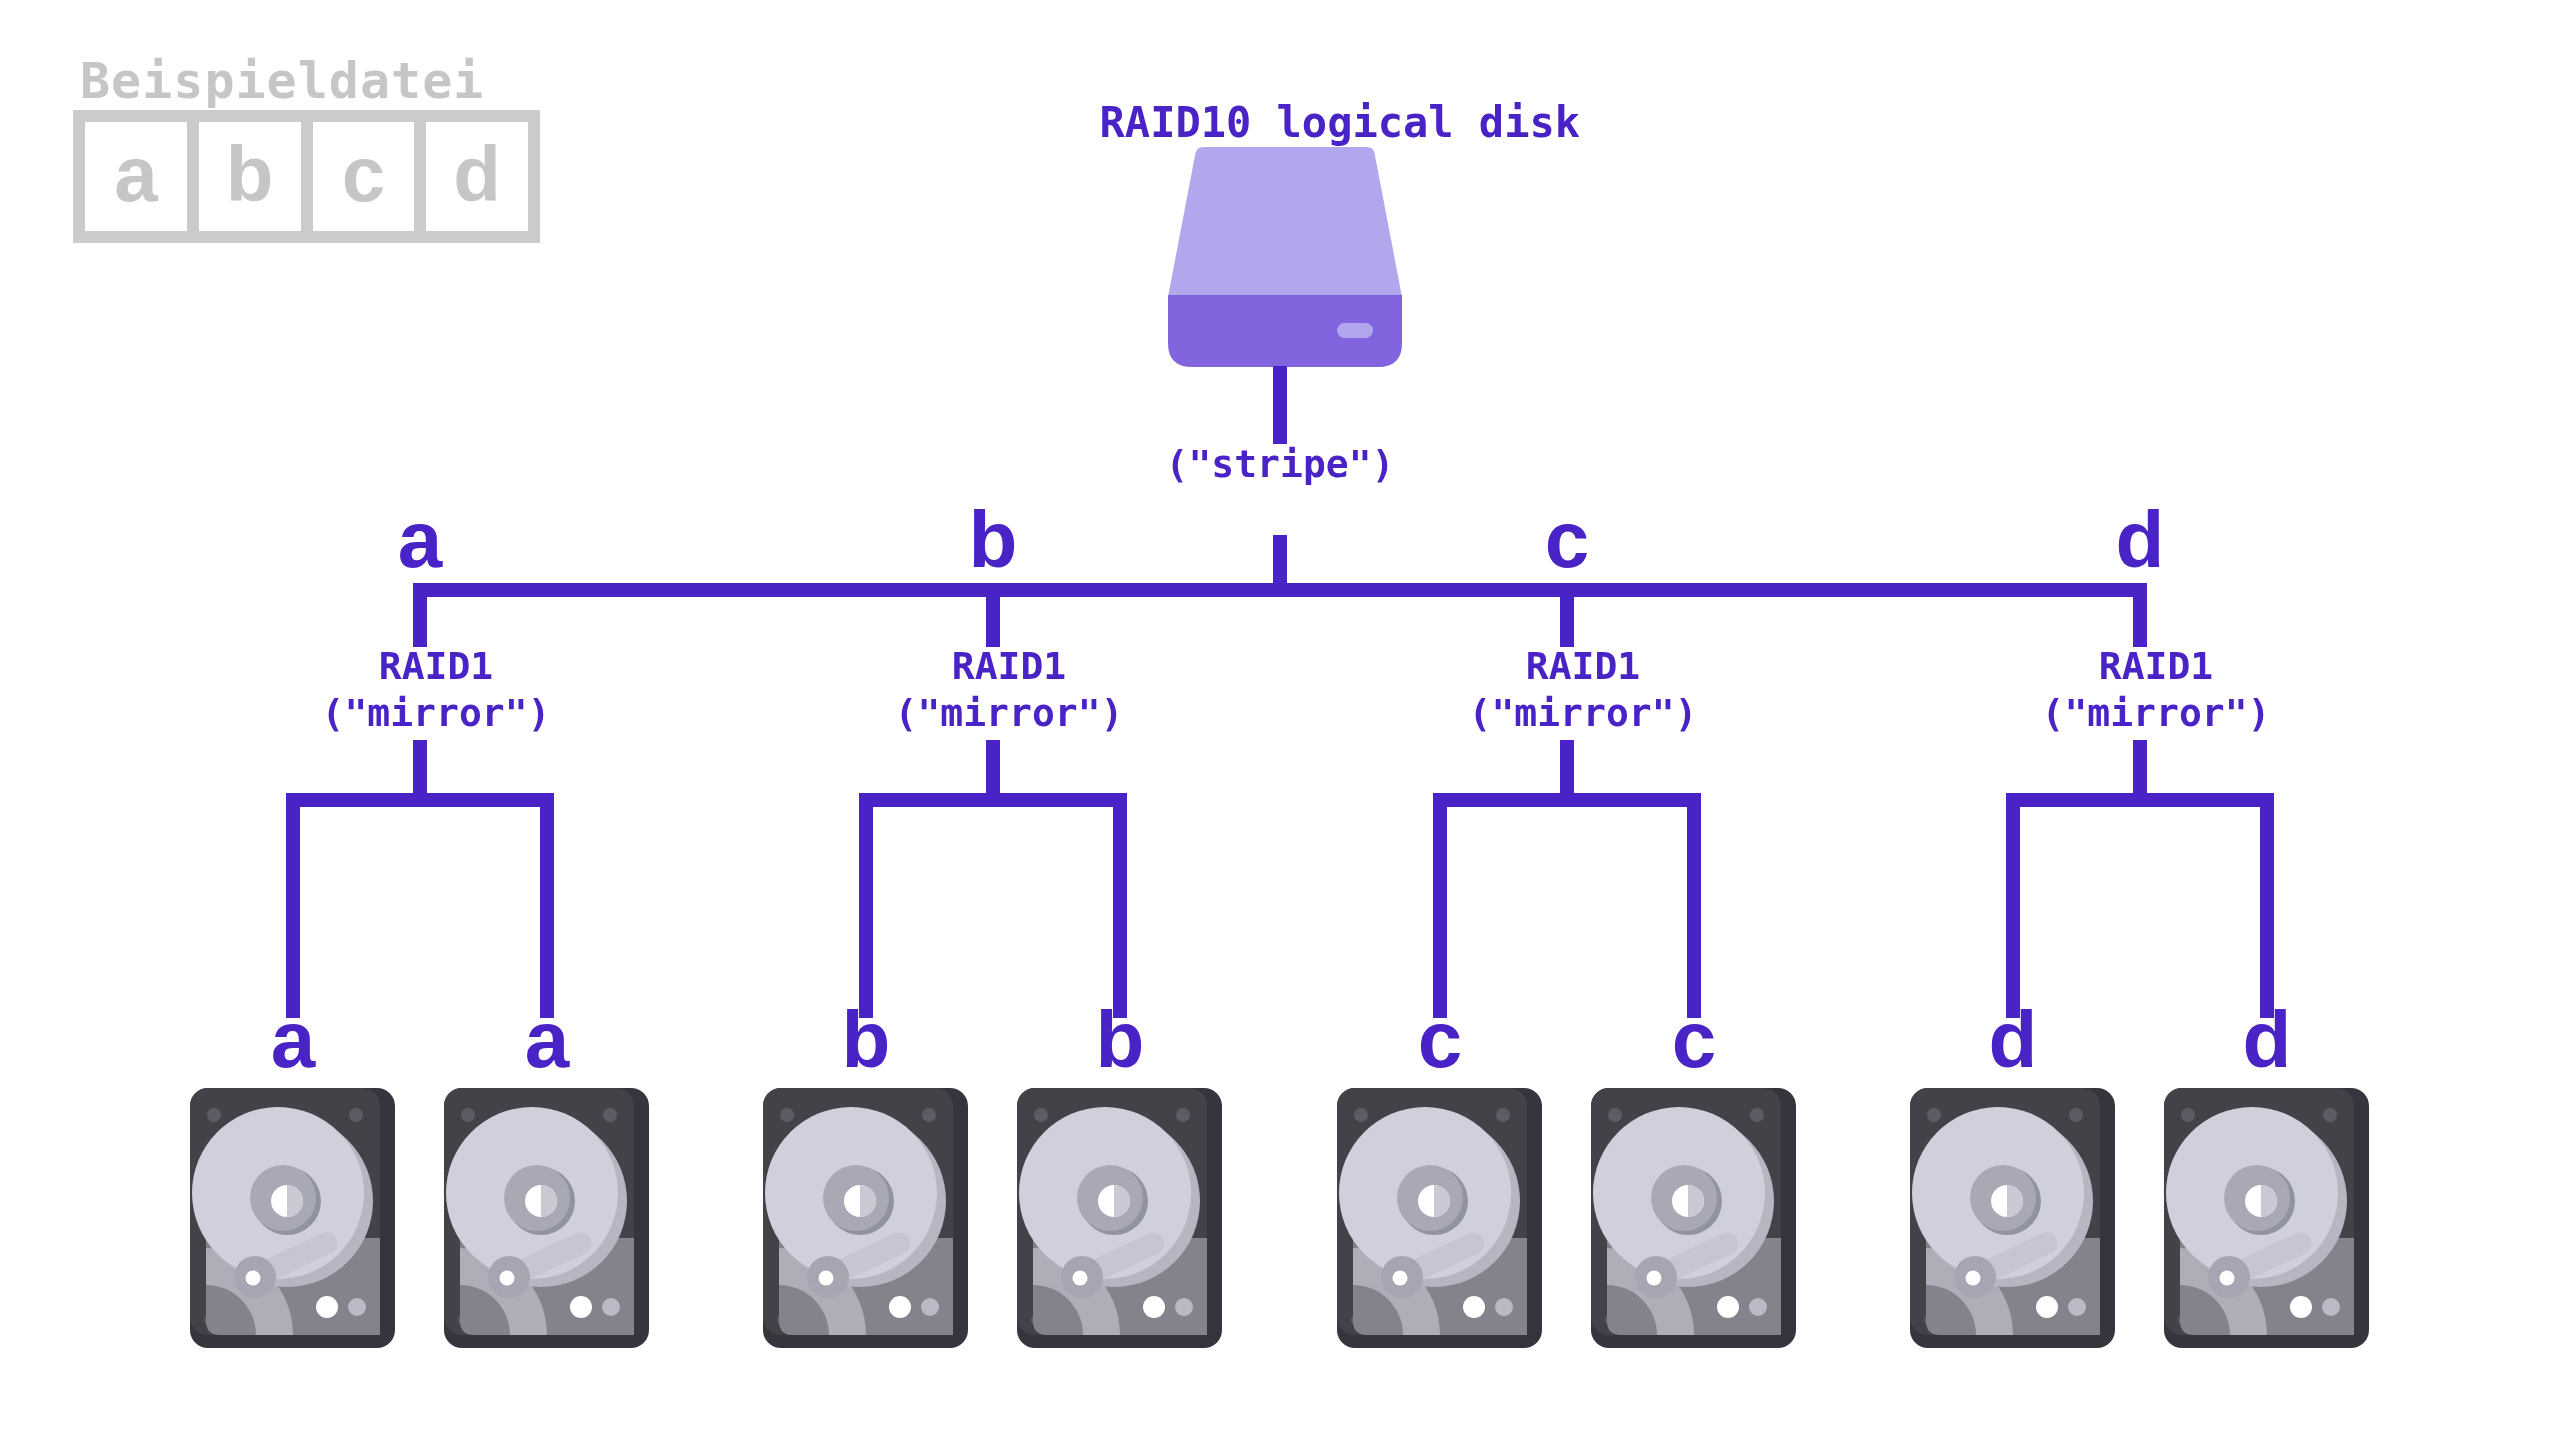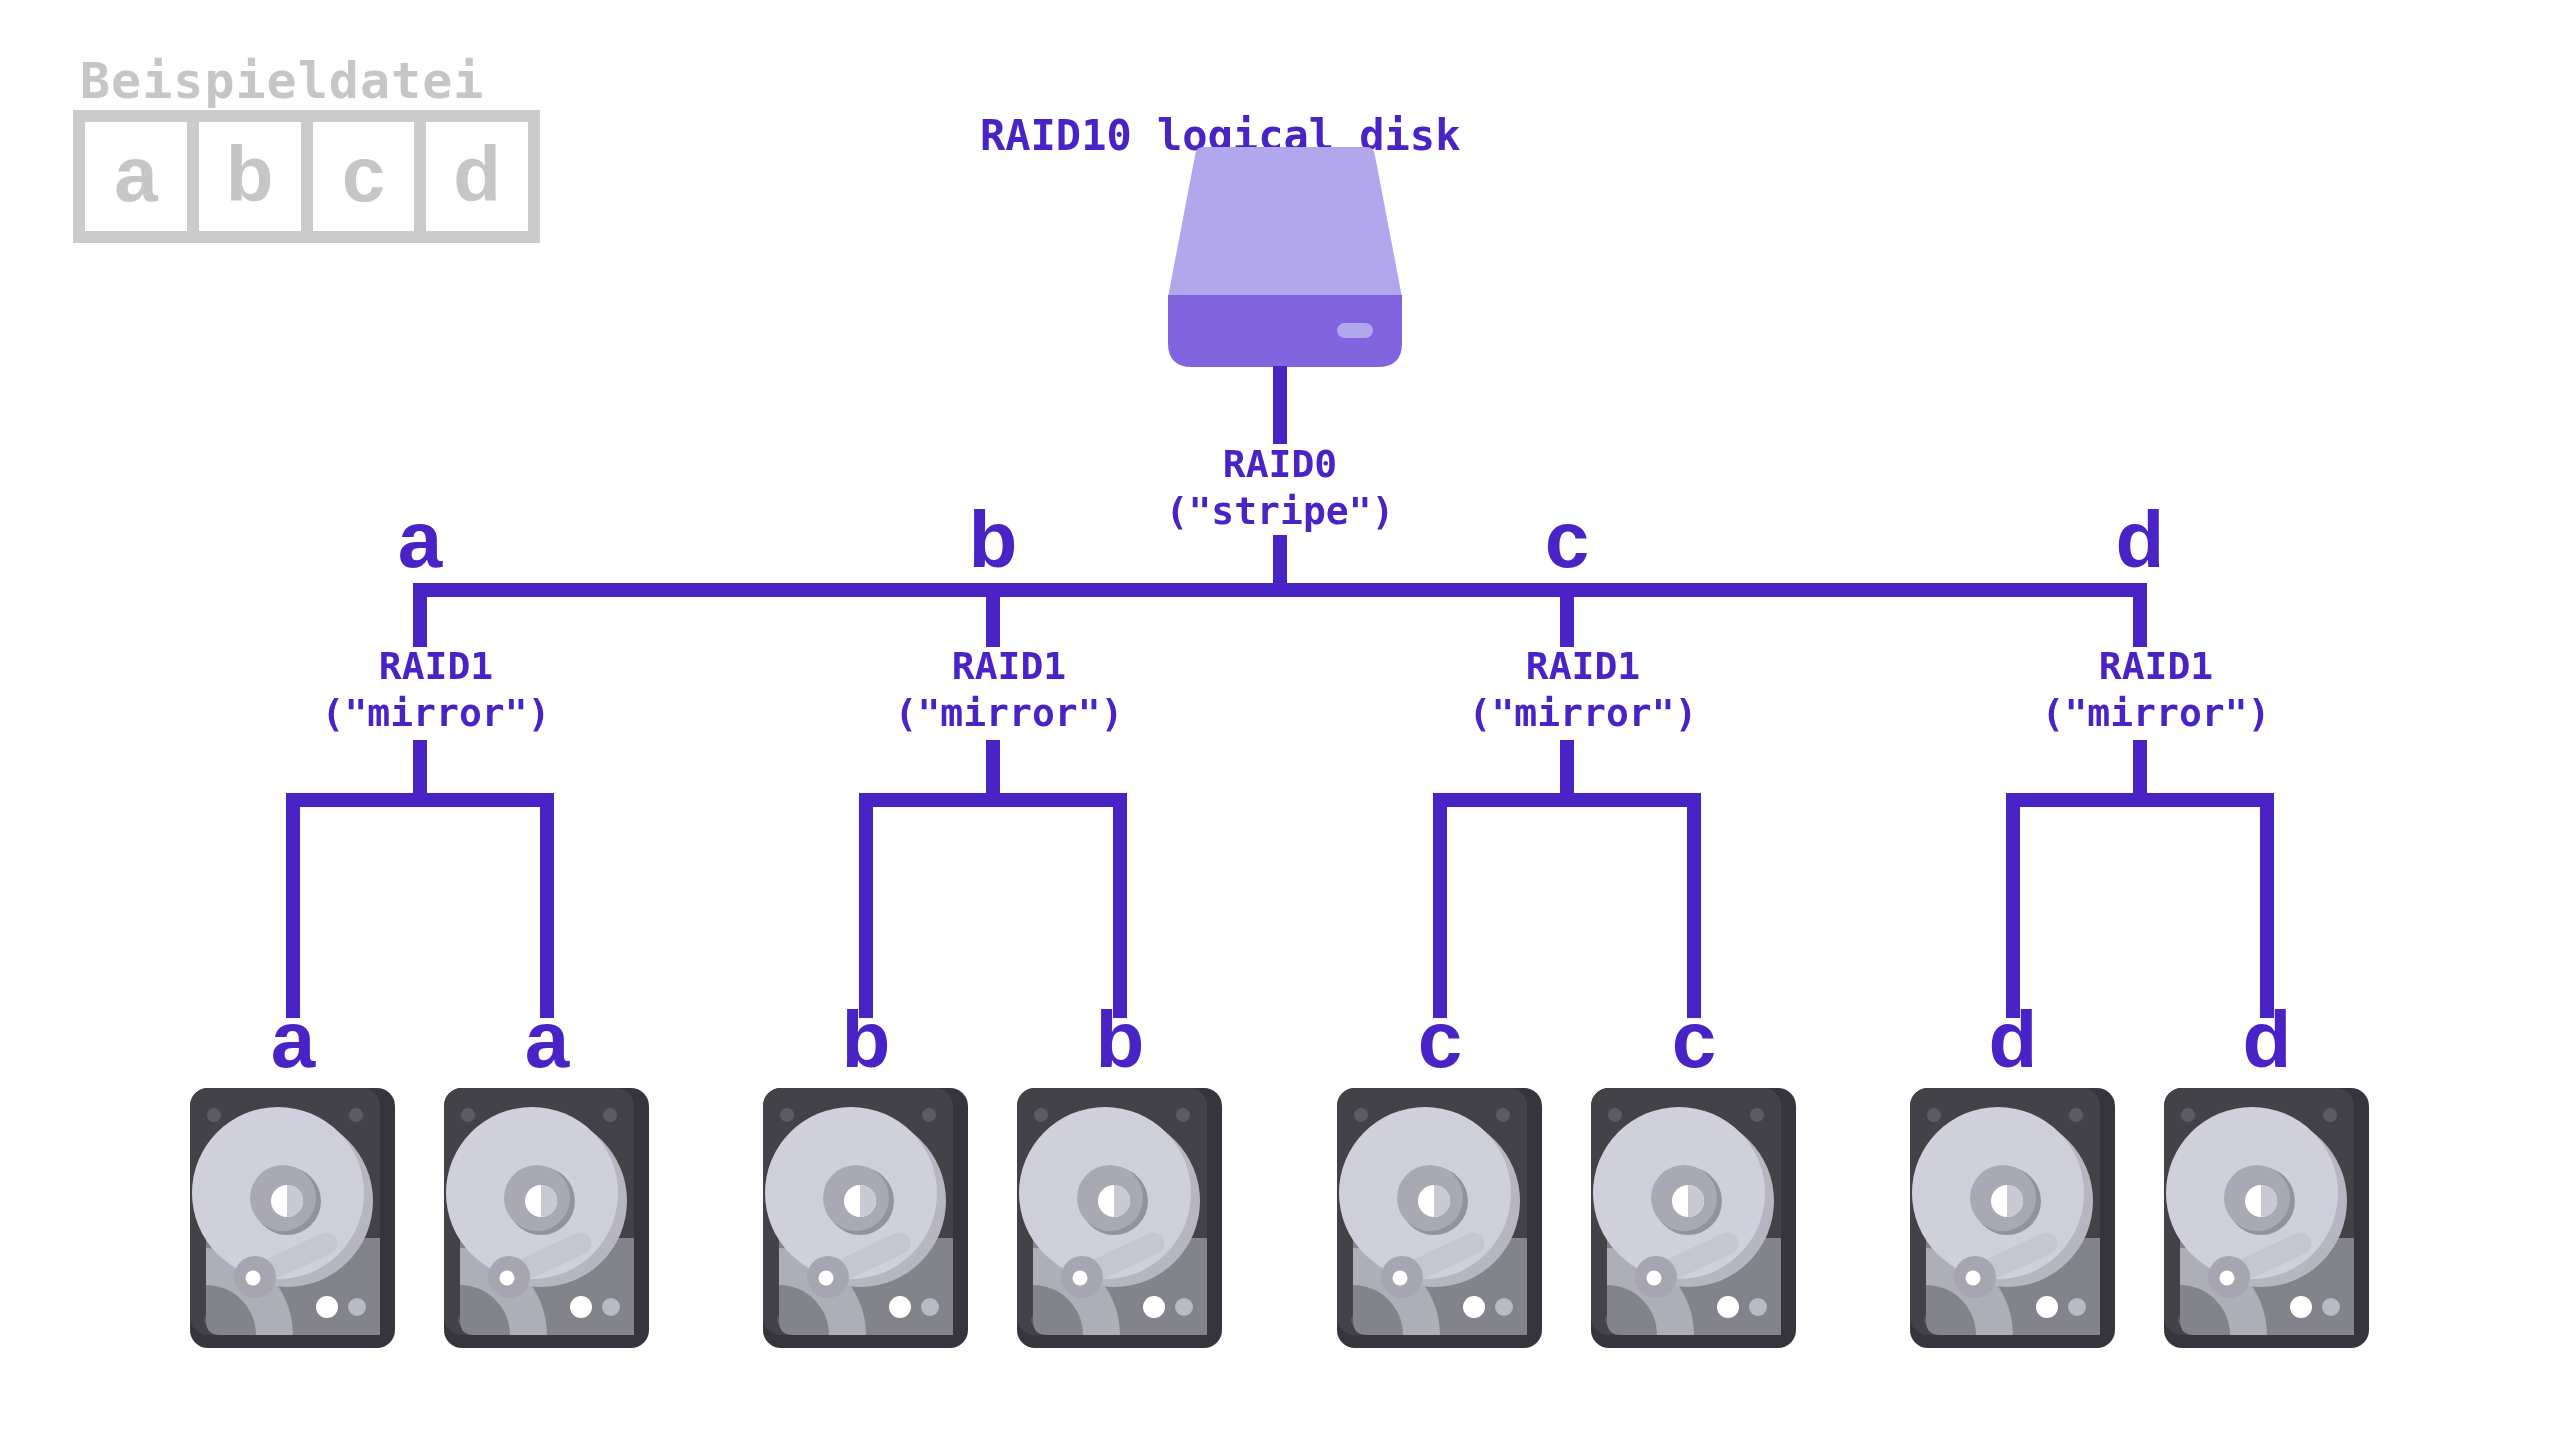--- a/index.html
+++ b/index.html
@@ -31,22 +31,22 @@
     background:var(--gray);display:flex;gap:12px;padding:12px;box-sizing:border-box;
   }
   .legend-cell{
     flex:1;background:#ffffff;display:flex;align-items:center;justify-content:center;
     font:bold 78px/78px "Liberation Sans",sans-serif;color:var(--gray-text);
     padding-bottom:6px;
   }
 
   
   .root-title{
-    position:absolute;left:980px;top:100px;width:600px;text-align:left;
-    font:bold 42px/46px "DejaVu Sans Mono",monospace;color:var(--purple);white-space:nowrap;margin-top:13px;
+    position:absolute;left:980px;top:100px;width:600px;text-align:right;
+    font:bold 42px/46px "DejaVu Sans Mono",monospace;color:var(--purple);white-space:nowrap;
   }
   .ssd{position:absolute;left:1168px;top:147px}
 
   .pline{position:absolute;background:var(--purple)}
   .stub1{left:1273px;top:366px;width:14px;height:78px}
   .stub2{left:1273px;top:535px;width:14px;height:48px}
   .raid0-label{
     position:absolute;left:1080px;top:441px;width:400px;text-align:center;
     font:bold 38px/47px "DejaVu Sans Mono",monospace;color:var(--purple);
   }
@@ -90,21 +90,20 @@
 <div class="root-title">RAID10 logical disk</div>
 
 <svg class="ssd" width="234" height="220" viewBox="0 0 234 220">
   <path d="M35,0 H199 Q205,0 206.5,6 L234,150 H0 L27.5,6 Q29,0 35,0 Z" style="fill:var(--ssd-top,#B2A7EC)"></path>
   <path d="M0,148 H234 V196 Q234,220 210,220 H24 Q0,220 0,196 Z" style="fill:var(--ssd-bottom,#8164DE)"></path>
   <rect x="169" y="176" width="36" height="15" rx="7.5" style="fill:var(--ssd-top,#B2A7EC)"></rect>
 </svg>
 
 <div class="pline stub1"></div>
 <div class="raid0-label">
-  <div>RAID0</div>
   <div>("stripe")</div>
 </div>
 <div class="pline stub2"></div>
 <div class="pline bus"></div>
 
 <div class="branch branch-a">
   <div class="big-letter branch-letter">a</div>
   <div class="vline v1"></div>
   <div class="raid-label">
     <div>RAID1</div>

